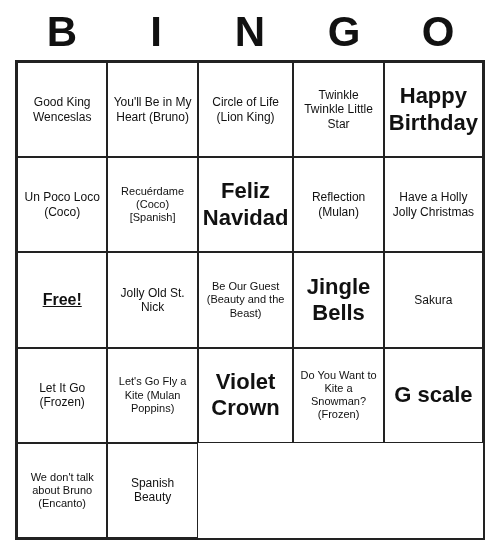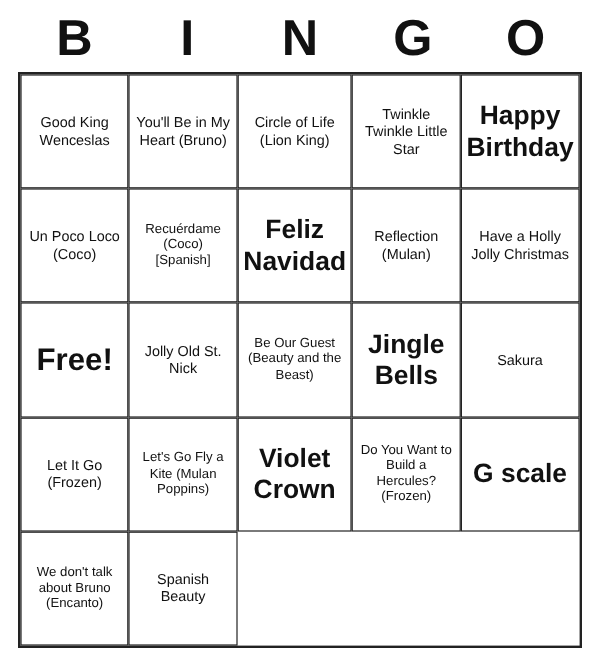--- a/index.html
+++ b/index.html
@@ -44,22 +44,23 @@
       font-size: 12px;
       line-height: 1.2;
       color: #111;
       cursor: default;
     }
     .bingo-cell.large-text {
       font-size: 22px;
       font-weight: bold;
     }
     .bingo-cell.free {
-      font-size: 26px;
+      font-size: 16px;
       font-weight: bold;
+      text-decoration: underline;
     }
     .bingo-cell.small-text {
       font-size: 11px;
     }
   </style>
 </head>
 <body>
 
 <div class="bingo-header">
 <div class="bingo-header-letter">B</div>
@@ -81,17 +82,17 @@
     <div class="bingo-cell">Reflection (Mulan)</div>
     <div class="bingo-cell">Have a Holly Jolly Christmas</div>
     <div class="bingo-cell free">Free!</div>
     <div class="bingo-cell">Jolly Old St. Nick</div>
     <div class="bingo-cell small-text">Be Our Guest (Beauty and the Beast)</div>
     <div class="bingo-cell large-text">Jingle Bells</div>
     <div class="bingo-cell">Sakura</div>
     <div class="bingo-cell">Let It Go (Frozen)</div>
     <div class="bingo-cell small-text">Let's Go Fly a Kite (Mulan Poppins)</div>
     <div class="bingo-cell large-text">Violet Crown</div>
-    <div class="bingo-cell small-text">Do You Want to Build a Hercules? (Frozen)</div>
+    <div class="bingo-cell small-text">Do You Want to Kite a Snowman? (Frozen)</div>
     <div class="bingo-cell large-text">G scale</div>
     <div class="bingo-cell small-text">We don't talk about Bruno (Encanto)</div>
     <div class="bingo-cell">Spanish Beauty</div>
   </div>
 
 </body></html>

